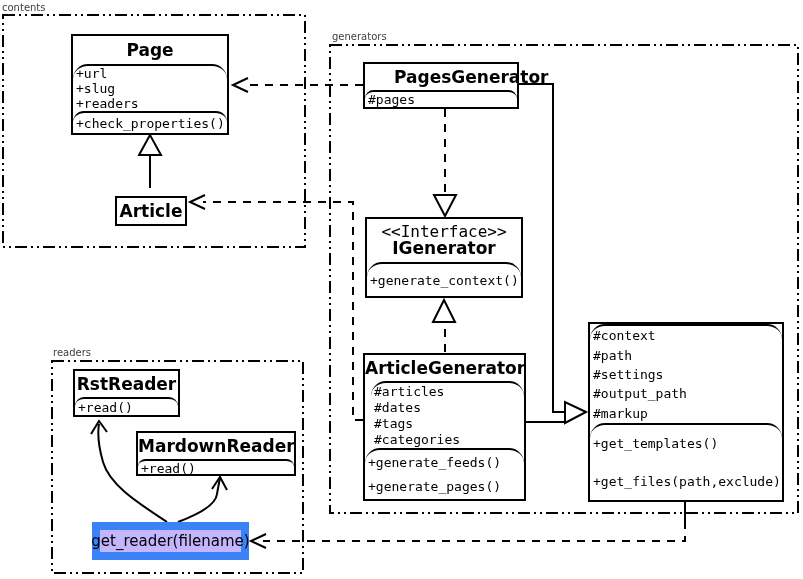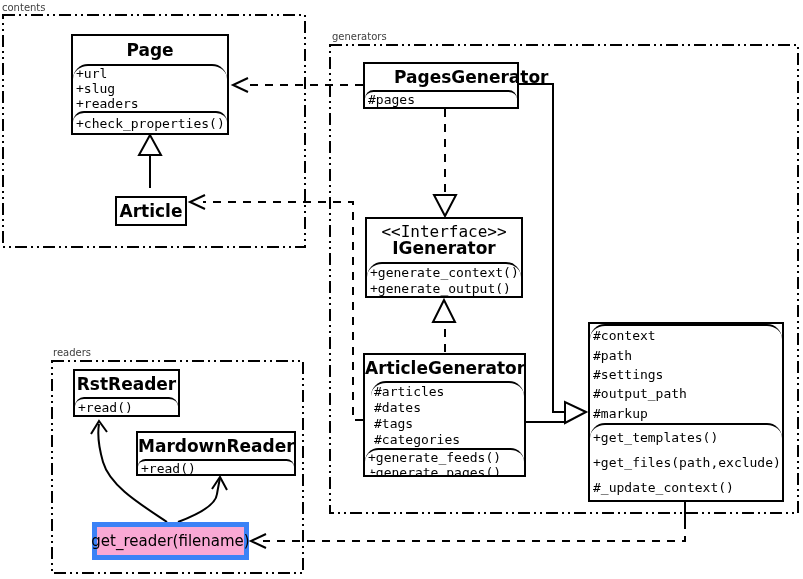--- a/index.html
+++ b/index.html
@@ -28,22 +28,22 @@
   .uml-compartment{
     box-sizing:border-box;border-top:2px solid #000;flex:1 1 auto;
     display:flex;flex-direction:column;justify-content:space-around;
     padding:0 3px;overflow:hidden;border-radius:15px;
   }
   .uml-compartment .member{
     font-family:"DejaVu Sans Mono",monospace;font-size:13px;line-height:15px;
     white-space:nowrap;
   }
   .plain-box{
-    position:absolute;z-index:2;box-sizing:border-box;background:#f9a8d4;
-    border:5px solid #3b82f6;display:flex;align-items:center;justify-content:center;
+    position:absolute;z-index:2;box-sizing:border-box;background:#c4b5fd;
+    border:8px solid #3b82f6;display:flex;align-items:center;justify-content:center;
     font-size:15px;
   }
   svg line,svg polyline,svg path{stroke:#000;stroke-width:2;fill:none;}
   svg polygon{stroke:#000;stroke-width:2;fill:#fff;}
   svg rect.pkg{stroke:#000;stroke-width:2;fill:none;stroke-dasharray:12 4 2 4 2 4;}
   .dashed{stroke-dasharray:8 7;}
 </style>
 </head>
 <body>
 
@@ -139,25 +139,24 @@
       </div>
   </div>
 
   <div class="uml-class" style="left:365px;top:217px;width:158px;height:81px;">
     <div class="uml-title" style="height:43px;">
       <div class="uml-stereo">&lt;&lt;Interface&gt;&gt;</div>
       <div>IGenerator</div>
     </div>
     <div class="uml-compartment">
         <div class="member">+generate_context()</div>
-        <div class="member">+generate_output()</div>
-      </div>
-  </div>
-
-  <div class="uml-class" style="left:363px;top:353px;width:163px;height:124px;">
+      </div>
+  </div>
+
+  <div class="uml-class" style="left:363px;top:353px;width:163px;height:148px;">
     <div class="uml-title" style="height:26px;">ArticleGenerator</div>
     <div class="uml-compartment" style="flex:0 0 67px;margin-left:6px;">
         <div class="member">#articles</div>
         <div class="member">#dates</div>
         <div class="member">#tags</div>
         <div class="member">#categories</div>
       </div>
     <div class="uml-compartment">
         <div class="member">+generate_feeds()</div>
         <div class="member">+generate_pages()</div>
@@ -168,21 +167,20 @@
     <div class="uml-compartment" style="flex:0 0 99px;">
         <div class="member">#context</div>
         <div class="member">#path</div>
         <div class="member">#settings</div>
         <div class="member">#output_path</div>
         <div class="member">#markup</div>
       </div>
     <div class="uml-compartment">
         <div class="member">+get_templates()</div>
         <div class="member">+get_files(path,exclude)</div>
-        <div class="member">#_update_context()</div>
       </div>
   </div>
 
   <div class="uml-class" style="left:73px;top:369px;width:107px;height:48px;">
     <div class="uml-title" style="height:26px;">RstReader</div>
     <div class="uml-compartment">
         <div class="member">+read()</div>
       </div>
   </div>
 

